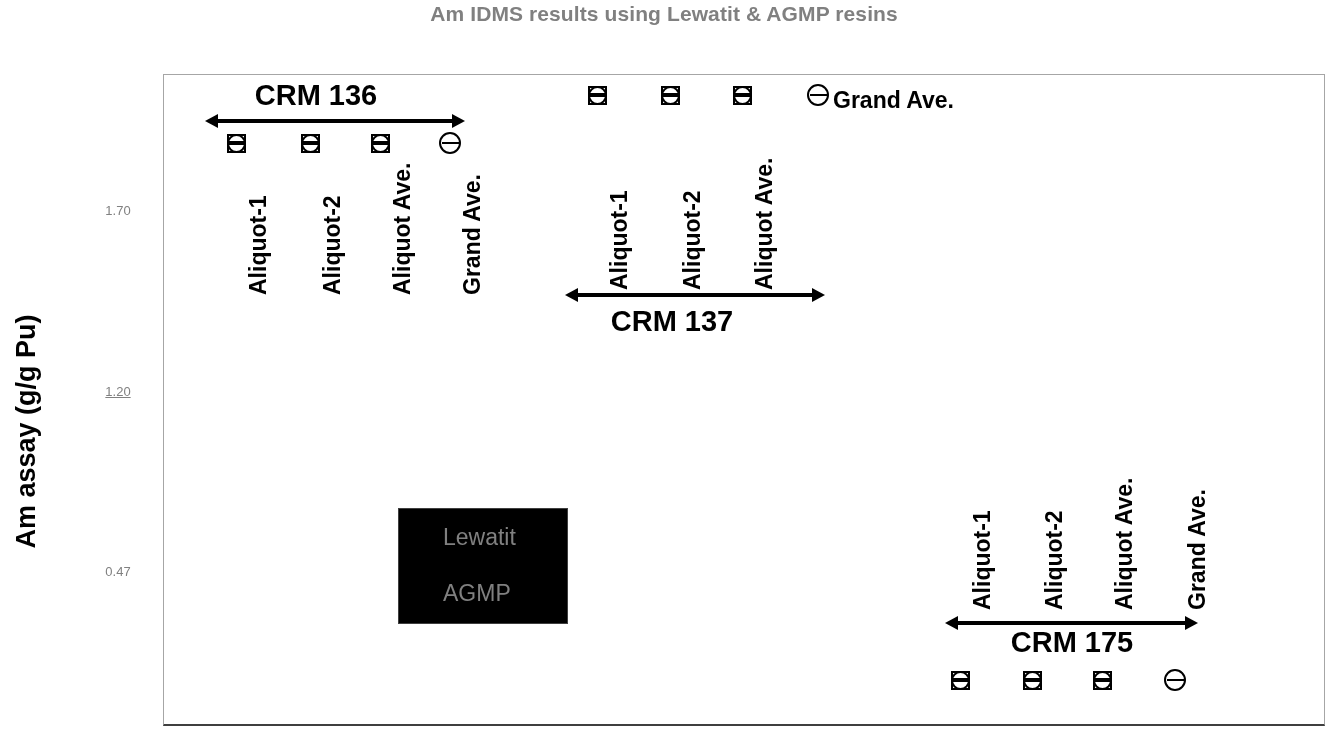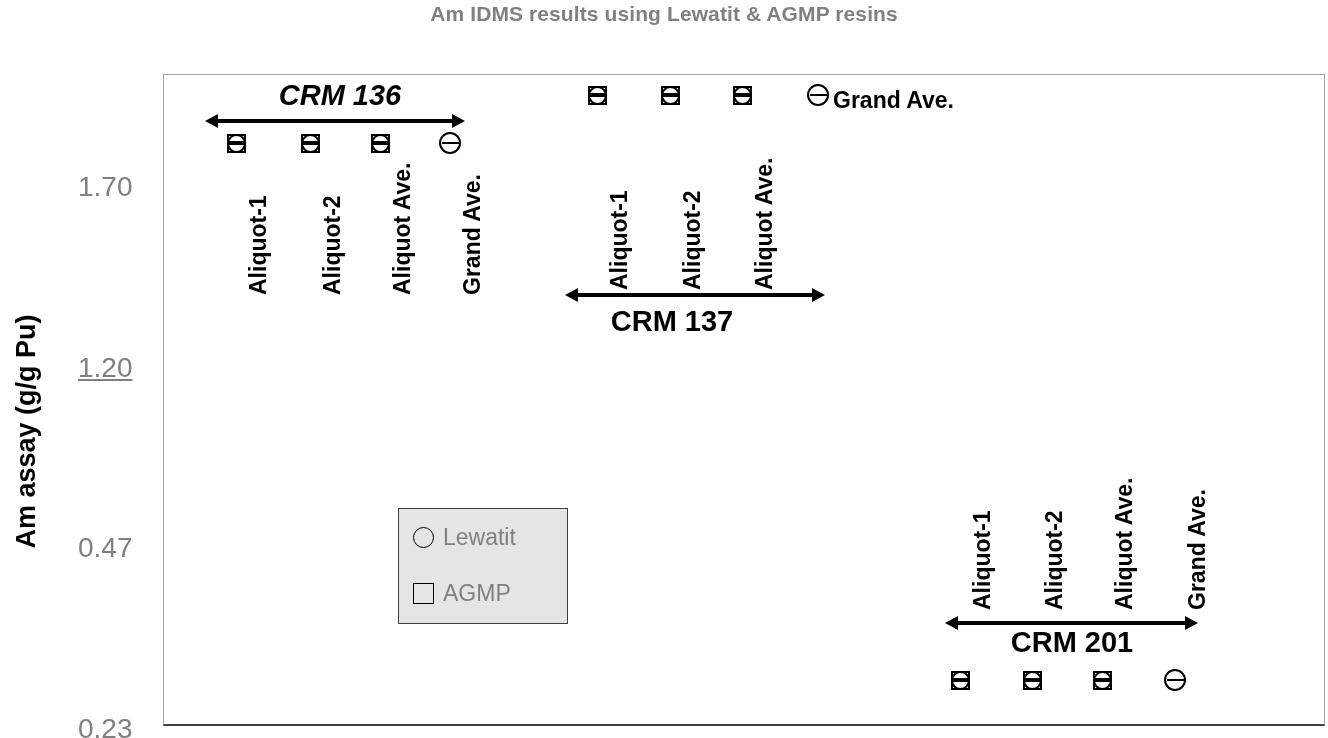--- a/index.html
+++ b/index.html
@@ -44,24 +44,25 @@
     transform:rotate(-90deg);
     transform-origin:center center;
     white-space:nowrap;
   }
 
   
   .ytick{
     position:absolute;
     right:1170px;
     width:80px;
-    text-align:left;
-    font-size:28px;
+    text-align:center;
+    font-size:13px;
     color:#808080;
     white-space:nowrap;
+    margin-top:32px;
   }
 
   
   .marker{position:absolute;transform:translate(-50%,-50%);}
   .marker .sq{
     position:absolute;left:50%;top:50%;
     width:19px;height:19px;
     margin-left:-9.5px;margin-top:-9.5px;
     border:2.2px solid #000;
     box-sizing:border-box;
@@ -131,21 +132,21 @@
     transform:translateY(-50%);
   }
 
   
   .legend{
     position:absolute;
     left:398px;top:508px;
     width:170px;height:116px;
     border:1.6px solid #3f3f3f;
     box-sizing:border-box;
-    background:#e5e5e5;
+    background:#000000;
   }
   .legend-row{
     position:absolute;left:14px;
     display:flex;align-items:center;
     height:28px;
   }
   .legend-row.r0{top:14px;}
   .legend-row.r1{top:70px;}
   .legend-sym{
     width:21px;height:21px;
@@ -173,21 +174,21 @@
       <div class="ytick" style="top: 352px; text-decoration: underline;">1.20</div>
       <div class="ytick" style="top: 532px;">0.47</div>
       <div class="ytick" style="top: 713px;">0.23</div>
     </div>
   <div id="series-layer">
       <div class="arrow-wrap" style="left: 205px; top: 114px; width: 260px;">
         <span class="arrow-head left"></span>
         <span class="arrow-line"></span>
         <span class="arrow-head right"></span>
       </div>
-      <div class="group-label" style="left: 340px; top: 79px; font-style: italic;">CRM 136</div>
+      <div class="group-label" style="left: 316px; top: 79px;">CRM 136</div>
       <div class="marker" style="left: 236px; top: 143px; width: 24px; height: 24px;">
         <span class="sq"></span>
         <span class="ci"></span>
         <span class="errbar"></span>
       </div>
       <div class="pt-label" style="left: 245px; top: 295px;">Aliquot-1</div>
       <div class="marker" style="left: 310px; top: 143px; width: 24px; height: 24px;">
         <span class="sq"></span>
         <span class="ci"></span>
         <span class="errbar"></span>
@@ -231,21 +232,21 @@
       <div class="marker" style="left: 818px; top: 95px; width: 24px; height: 24px;">
         <span class="ci lone"></span>
         <span class="errbar lone"></span>
       </div>
       <div class="inline-label" style="left: 833px; top: 100px;">Grand Ave.</div>
       <div class="arrow-wrap" style="left: 945px; top: 616px; width: 253px;">
         <span class="arrow-head left"></span>
         <span class="arrow-line"></span>
         <span class="arrow-head right"></span>
       </div>
-      <div class="group-label" style="left: 1072px; top: 626px;">CRM 201</div>
+      <div class="group-label" style="left: 1072px; top: 626px;">CRM 175</div>
       <div class="marker" style="left: 960px; top: 680px; width: 24px; height: 24px;">
         <span class="sq"></span>
         <span class="ci"></span>
         <span class="errbar"></span>
       </div>
       <div class="pt-label" style="left: 969px; top: 610px;">Aliquot-1</div>
       <div class="marker" style="left: 1032px; top: 680px; width: 24px; height: 24px;">
         <span class="sq"></span>
         <span class="ci"></span>
         <span class="errbar"></span>

